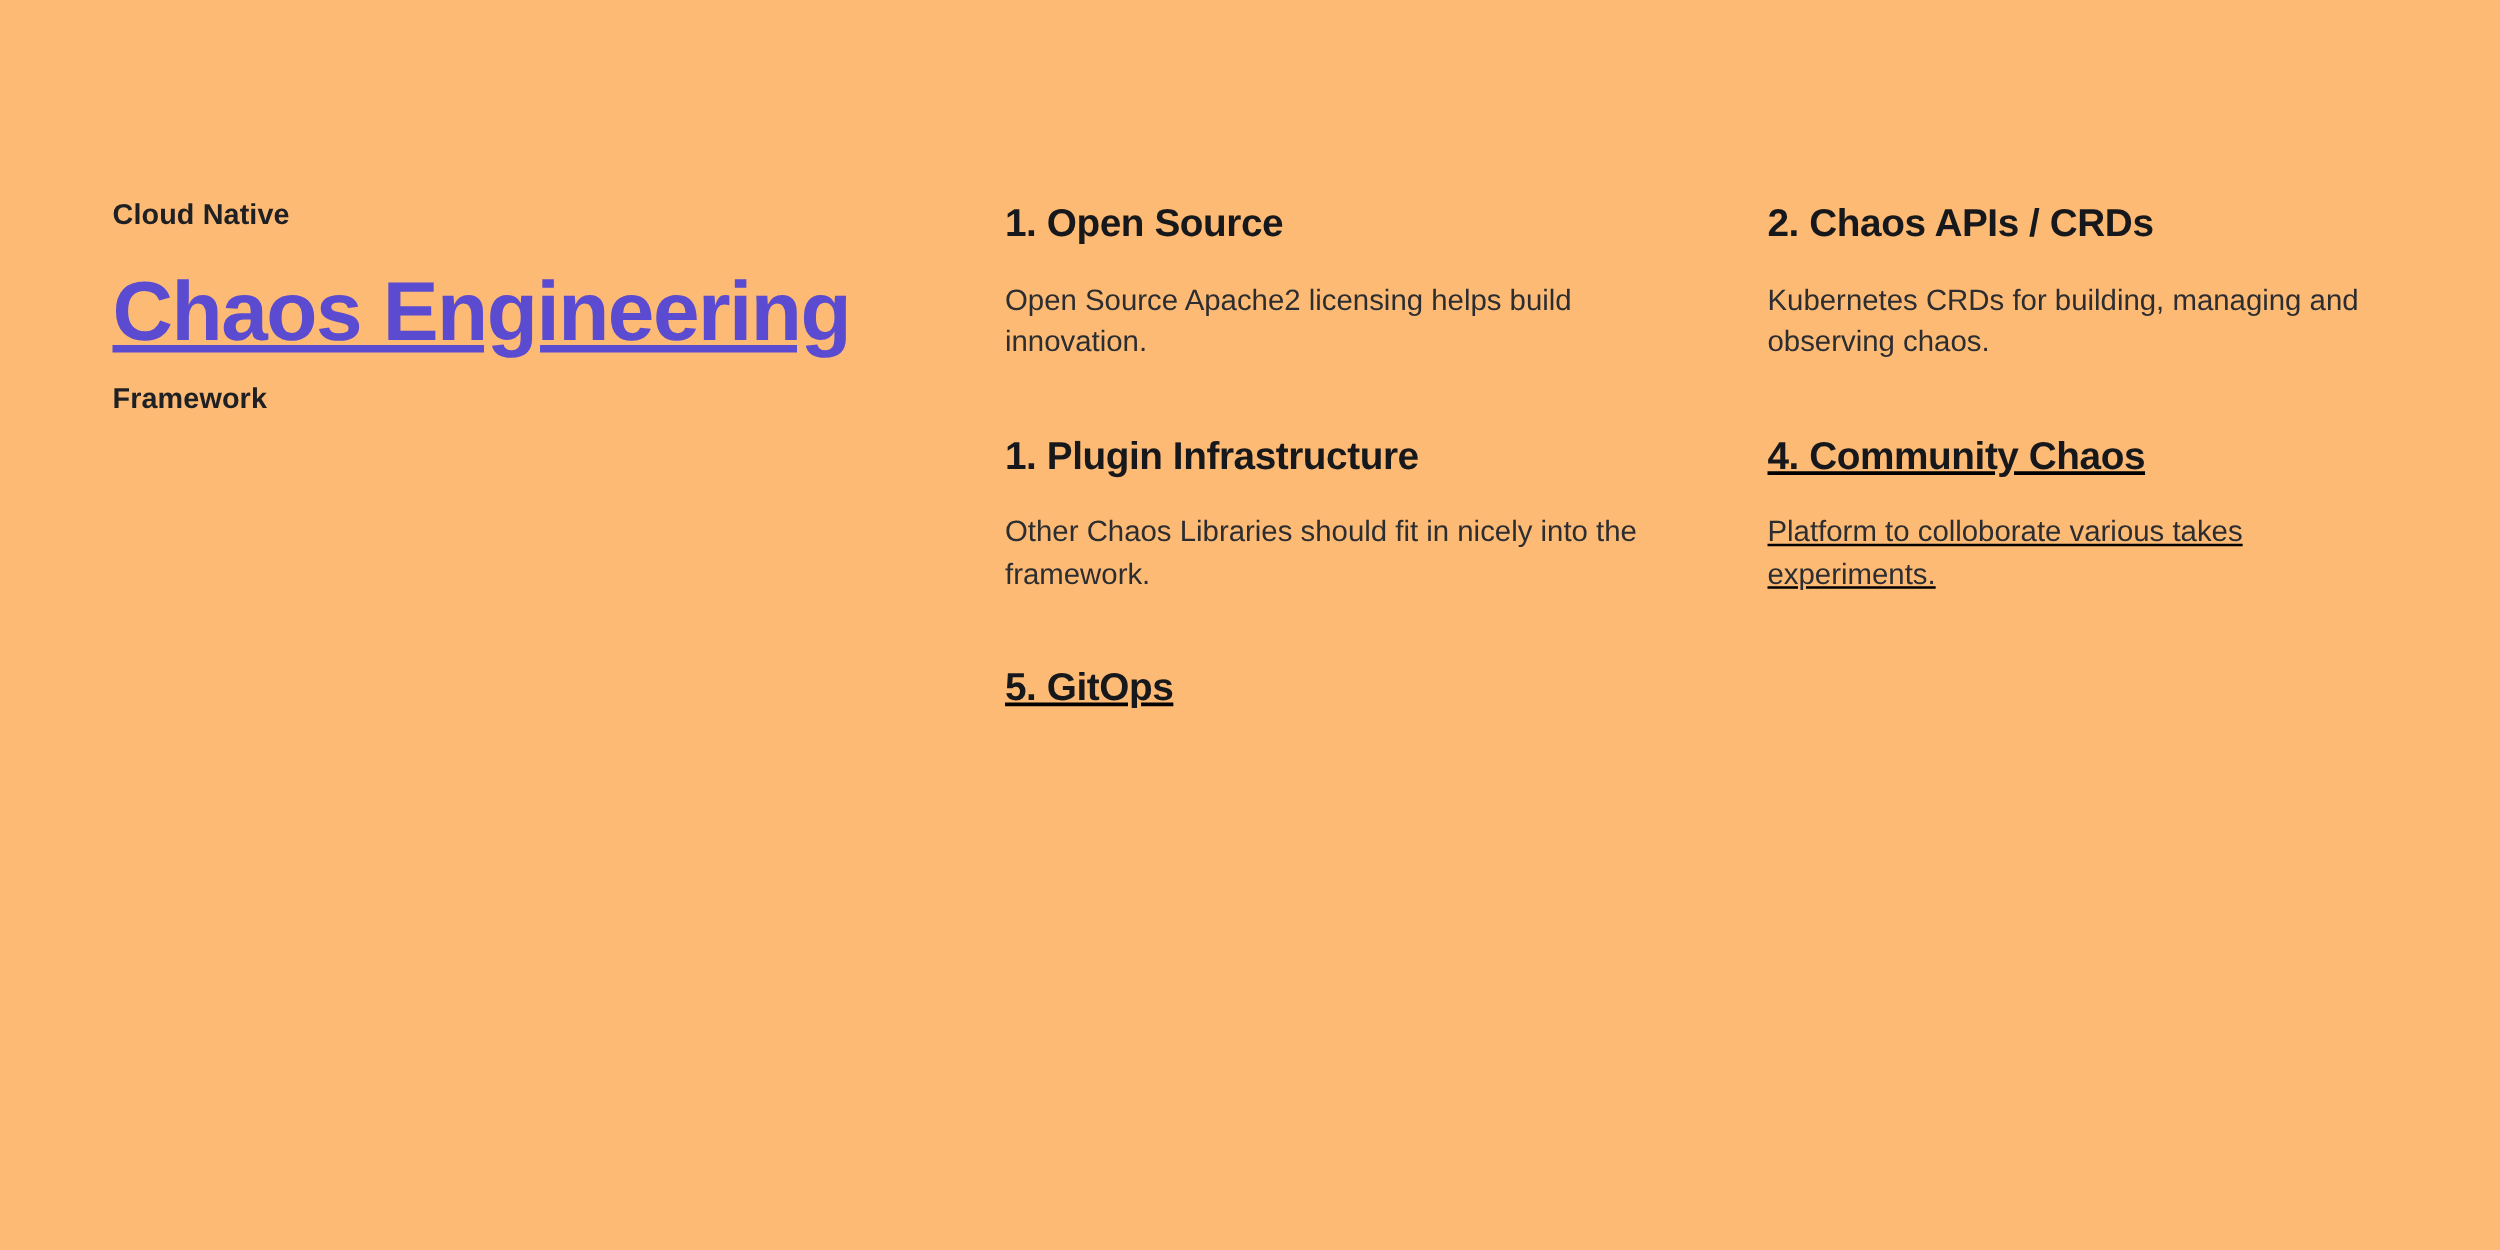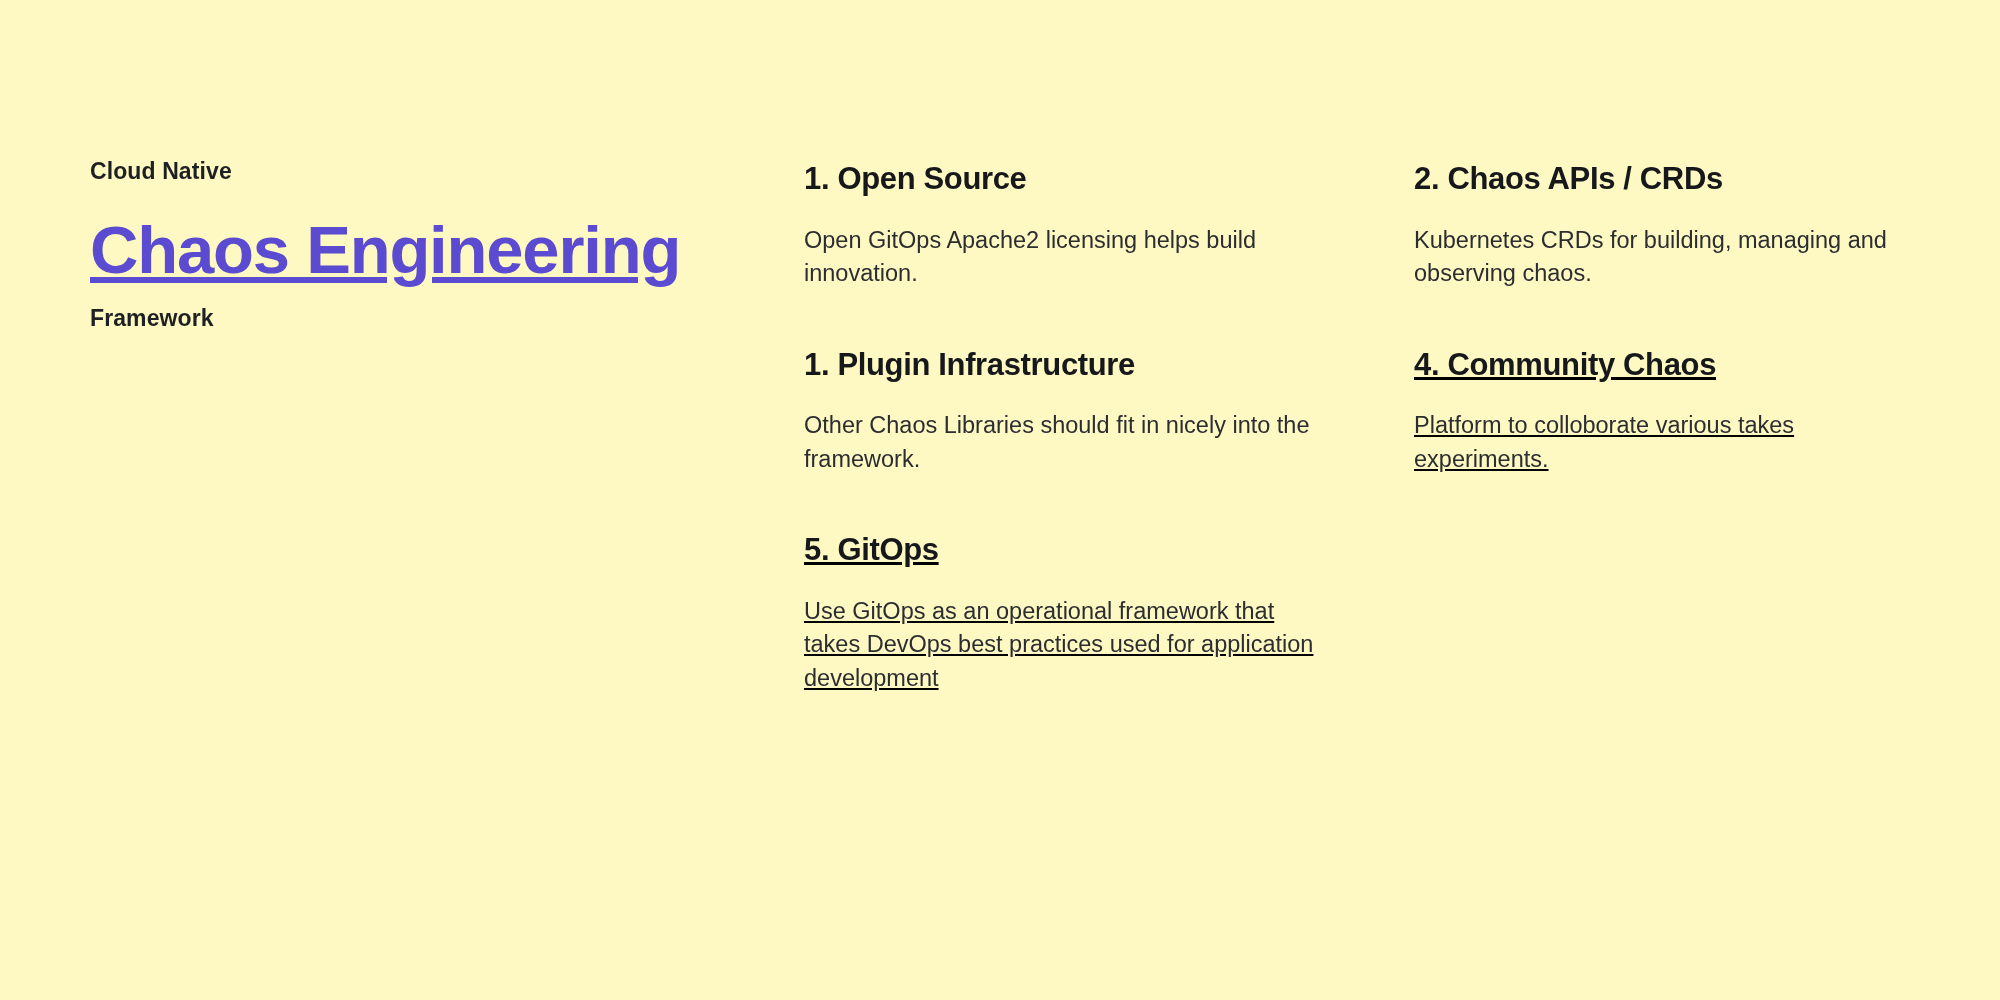--- a/index.html
+++ b/index.html
@@ -12,21 +12,21 @@
     background: #ffffff;
     font-family: "Liberation Sans", sans-serif;
     -webkit-font-smoothing: antialiased;
     overflow: hidden;
   }
 
   .slide {
     position: relative;
     width: 2000px;
     height: 1000px;
-    background: #fef9c3;
+    background: #fdba74;
   }
 
   
   .title-block {
     position: absolute;
     left: 90px;
     top: 158px;
     width: 600px;
   }
   .eyebrow {
@@ -109,31 +109,30 @@
     <div class="main-title">Chaos Engineering</div>
     <div class="subtitle">Framework</div>
   </div>
 
   <div class="features">
 
     <div class="feature-col col-left">
 
       <div class="feature-item">
         <div class="feature-heading">1. Open Source</div>
-        <div class="feature-body">Open GitOps Apache2 licensing helps build innovation.</div>
+        <div class="feature-body">Open Source Apache2 licensing helps build innovation.</div>
       </div>
 
       <div class="feature-item">
         <div class="feature-heading">1. Plugin Infrastructure</div>
         <div class="feature-body">Other Chaos Libraries should fit in nicely into the framework.</div>
       </div>
 
       <div class="feature-item">
         <div class="feature-heading">5. GitOps</div>
-        <div class="feature-body">Use GitOps as an operational framework that takes DevOps best practices used for application development</div>
       </div>
 
     </div>
 
     <div class="feature-col col-right">
 
       <div class="feature-item">
         <div class="feature-heading">2. Chaos APIs / CRDs</div>
         <div class="feature-body">Kubernetes CRDs for building, managing and observing chaos.</div>
       </div>

